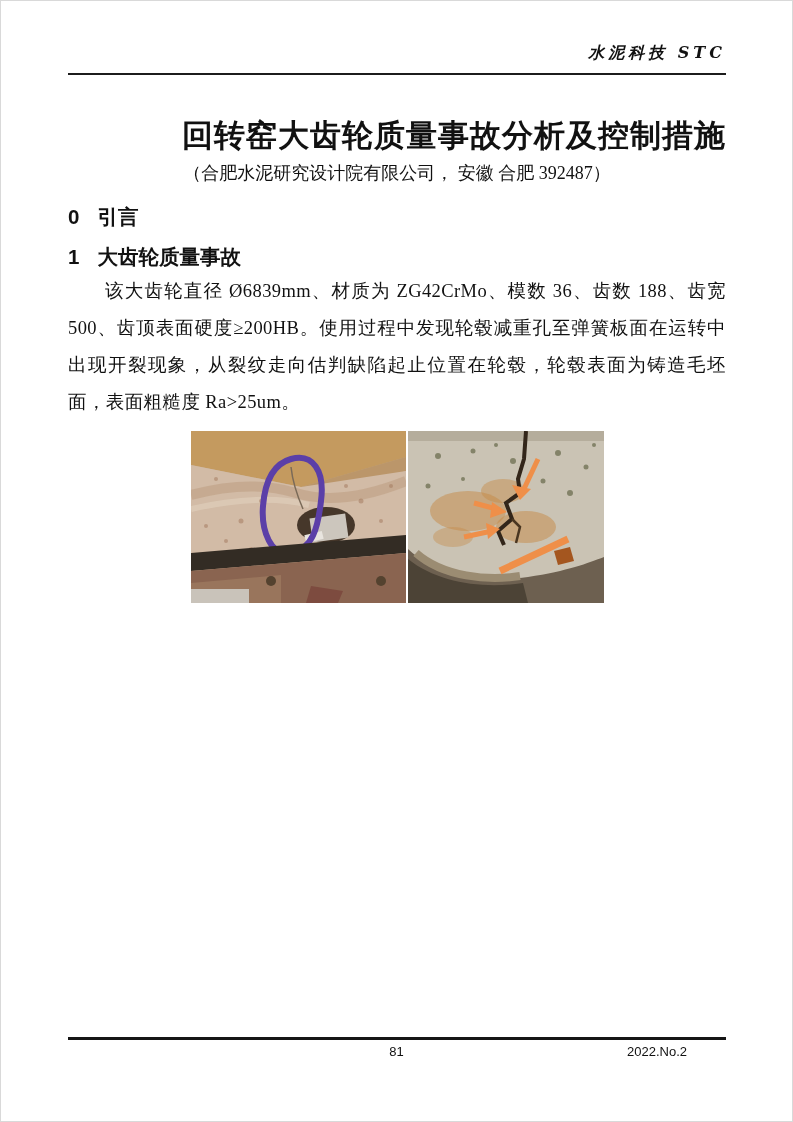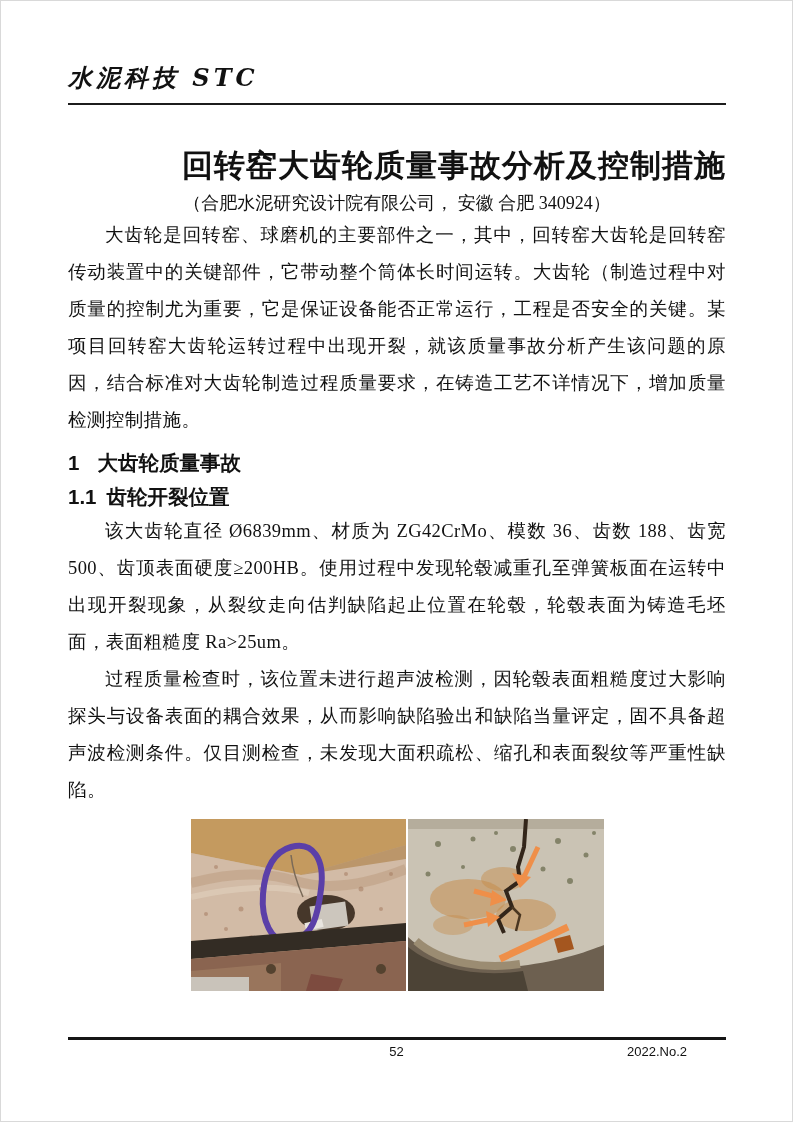--- a/index.html
+++ b/index.html
@@ -5,23 +5,23 @@
   html,body { margin:0; padding:0; background:#e9e9e9; }
   .page {
     position:relative; width:793px; height:1122px; margin:0 auto;
     background:#ffffff; color:#111;
     font-family:"Liberation Serif","DejaVu Serif",serif;
     overflow:hidden; box-sizing:border-box; border:1px solid #d9d9d9;
   }
   .content { padding:0 66px 0 67px; }
 
   .journal-line {
-    padding-top:42px; text-align:left;
+    padding-top:42px; text-align:right;
     font-family:"DejaVu Serif","Liberation Serif",serif;
-    font-style:italic; font-weight:700; font-size:24px; letter-spacing:4px;margin-top:19px;
+    font-style:italic; font-weight:700; font-size:16px; letter-spacing:4px;
   }
   .header-rule { margin-top:9px; border-top:2px solid #1c1c1c; }
 
   .title {
     margin-top:40px; text-align:right;
     font-family:"Liberation Sans","DejaVu Sans",sans-serif;
     font-weight:700; font-size:31px; letter-spacing:1px; line-height:42px;
   }
   .author { margin-top:20px; text-align:center; font-size:17px; line-height:26px; letter-spacing:4px; }
   .affiliation { margin-top:2px; text-align:center; font-size:18px; line-height:28px; }
@@ -63,31 +63,29 @@
 </head>
 <body>
 
 <div class="page">
   <div class="content">
 
     <div class="journal-line">水泥科技 STC</div>
     <div class="header-rule"></div>
 
     <div class="title">回转窑大齿轮质量事故分析及控制措施</div>
-    <div class="affiliation">（合肥水泥研究设计院有限公司， 安徽 合肥 340924）</div>
+    <div class="affiliation">（合肥水泥研究设计院有限公司， 安徽 合肥 392487）</div>
 
+    <h2 class="sec-heading mt-first"><span class="sec-num wide">0</span><span>引言</span></h2>
 
-    <p class="body-p">大齿轮是回转窑、球磨机的主要部件之一，其中，回转窑大齿轮是回转窑传动装置中的关键部件，它带动整个筒体长时间运转。大齿轮（制造过程中对质量的控制尤为重要，它是保证设备能否正常运行，工程是否安全的关键。某项目回转窑大齿轮运转过程中出现开裂，就该质量事故分析产生该问题的原因，结合标准对大齿轮制造过程质量要求，在铸造工艺不详情况下，增加质量检测控制措施。</p>
 
     <h2 class="sec-heading mt-mid"><span class="sec-num wide">1</span><span>大齿轮质量事故</span></h2>
 
-    <h2 class="sec-heading mt-sub"><span class="sec-num narrow">1.1</span><span>齿轮开裂位置</span></h2>
 
     <p class="body-p">该大齿轮直径 Ø6839mm、材质为 ZG42CrMo、模数 36、齿数 188、齿宽 500、齿顶表面硬度≥200HB。使用过程中发现轮毂减重孔至弹簧板面在运转中出现开裂现象，从裂纹走向估判缺陷起止位置在轮毂，轮毂表面为铸造毛坯面，表面粗糙度 Ra&gt;25um。</p>
-    <p class="body-p">过程质量检查时，该位置未进行超声波检测，因轮毂表面粗糙度过大影响探头与设备表面的耦合效果，从而影响缺陷验出和缺陷当量评定，固不具备超声波检测条件。仅目测检查，未发现大面积疏松、缩孔和表面裂纹等严重性缺陷。</p>
 
     <div class="figure">
       <div class="photos">
 
         <svg class="photo" width="215" height="172" viewBox="0 0 215 172">
           <rect width="215" height="172" fill="#c7ad93"></rect>
           <polygon points="0,0 215,0 215,26 110,56 0,34" fill="#c49a5f"></polygon>
           <polygon points="110,56 215,26 215,40 128,64" fill="#b3874e" opacity="0.6"></polygon>
           <path d="M0,34 L110,56 L215,40 L215,110 L0,128 Z" fill="#d2bba6"></path>
           <path d="M0,64 Q60,48 105,62 T215,50" stroke="#c3a68c" stroke-width="10" fill="none" opacity="0.8"></path>
@@ -158,15 +156,15 @@
           </g>
           <polygon points="146,120 162,116 166,130 150,134" fill="#a4561f"></polygon>
         </svg>
 
       </div>
     </div>
 
   </div>
 
   <div class="footer-rule"></div>
-  <div class="page-num">52</div>
+  <div class="page-num">81</div>
   <div class="issue">2022.No.2</div>
 </div>
 
 </body></html>

